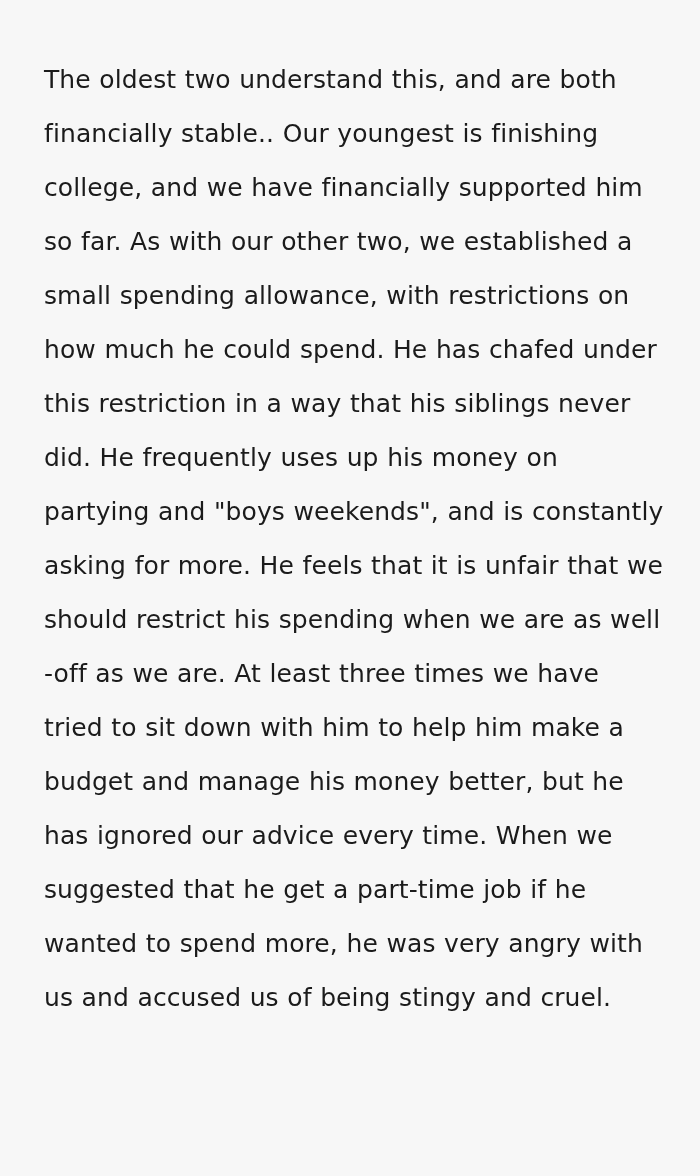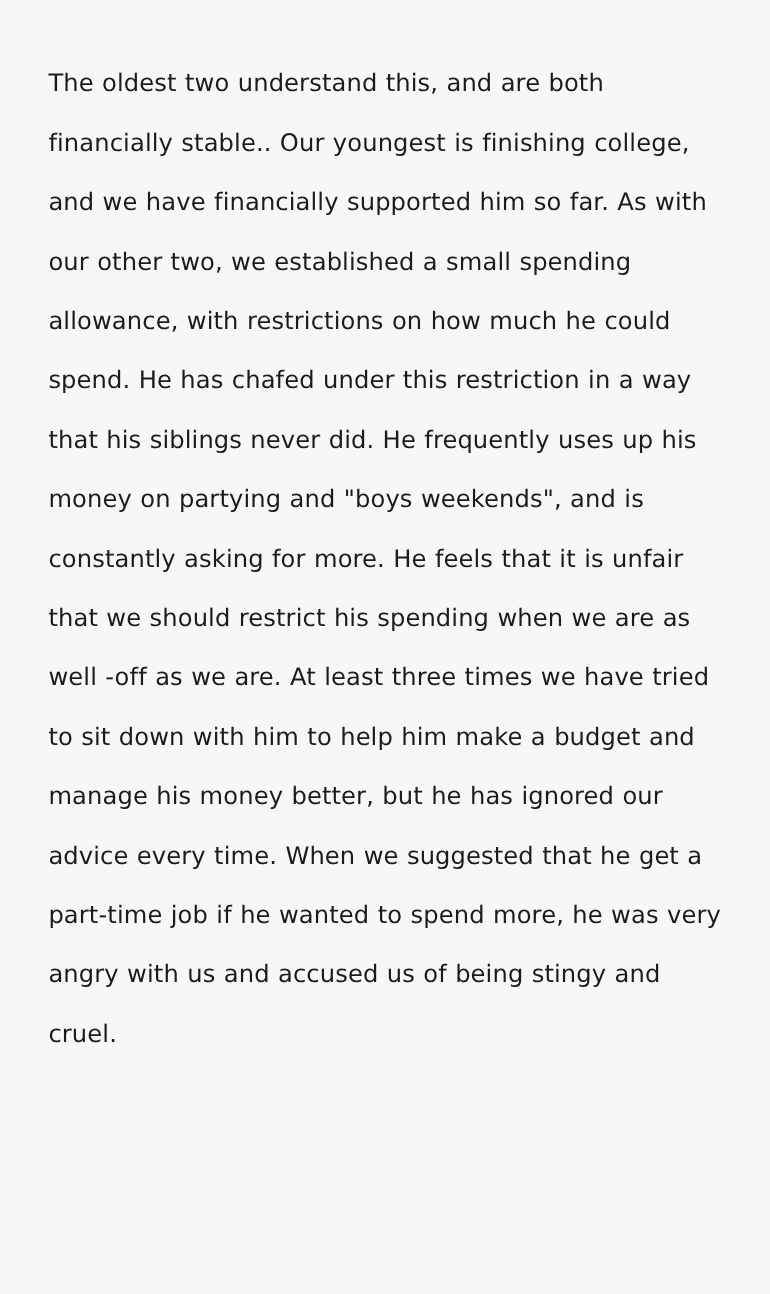--- a/index.html
+++ b/index.html
@@ -15,21 +15,21 @@
   }
   .page {
     box-sizing: border-box;
     width: 700px;
     height: 1176px;
     background: #f7f7f7;
     padding: 28px 36px 20px 44px;
     display: block;
   }
   .body-text {
-    font-size: 22px;
+    font-size: 25px;
     line-height: 54px;
     color: #1b1b1b;
     letter-spacing: 0.1px;
     word-spacing: 0.5px;
     white-space: pre-wrap;
     text-align: left;
     font-weight: 400;
   }
 </style>
 </head>

